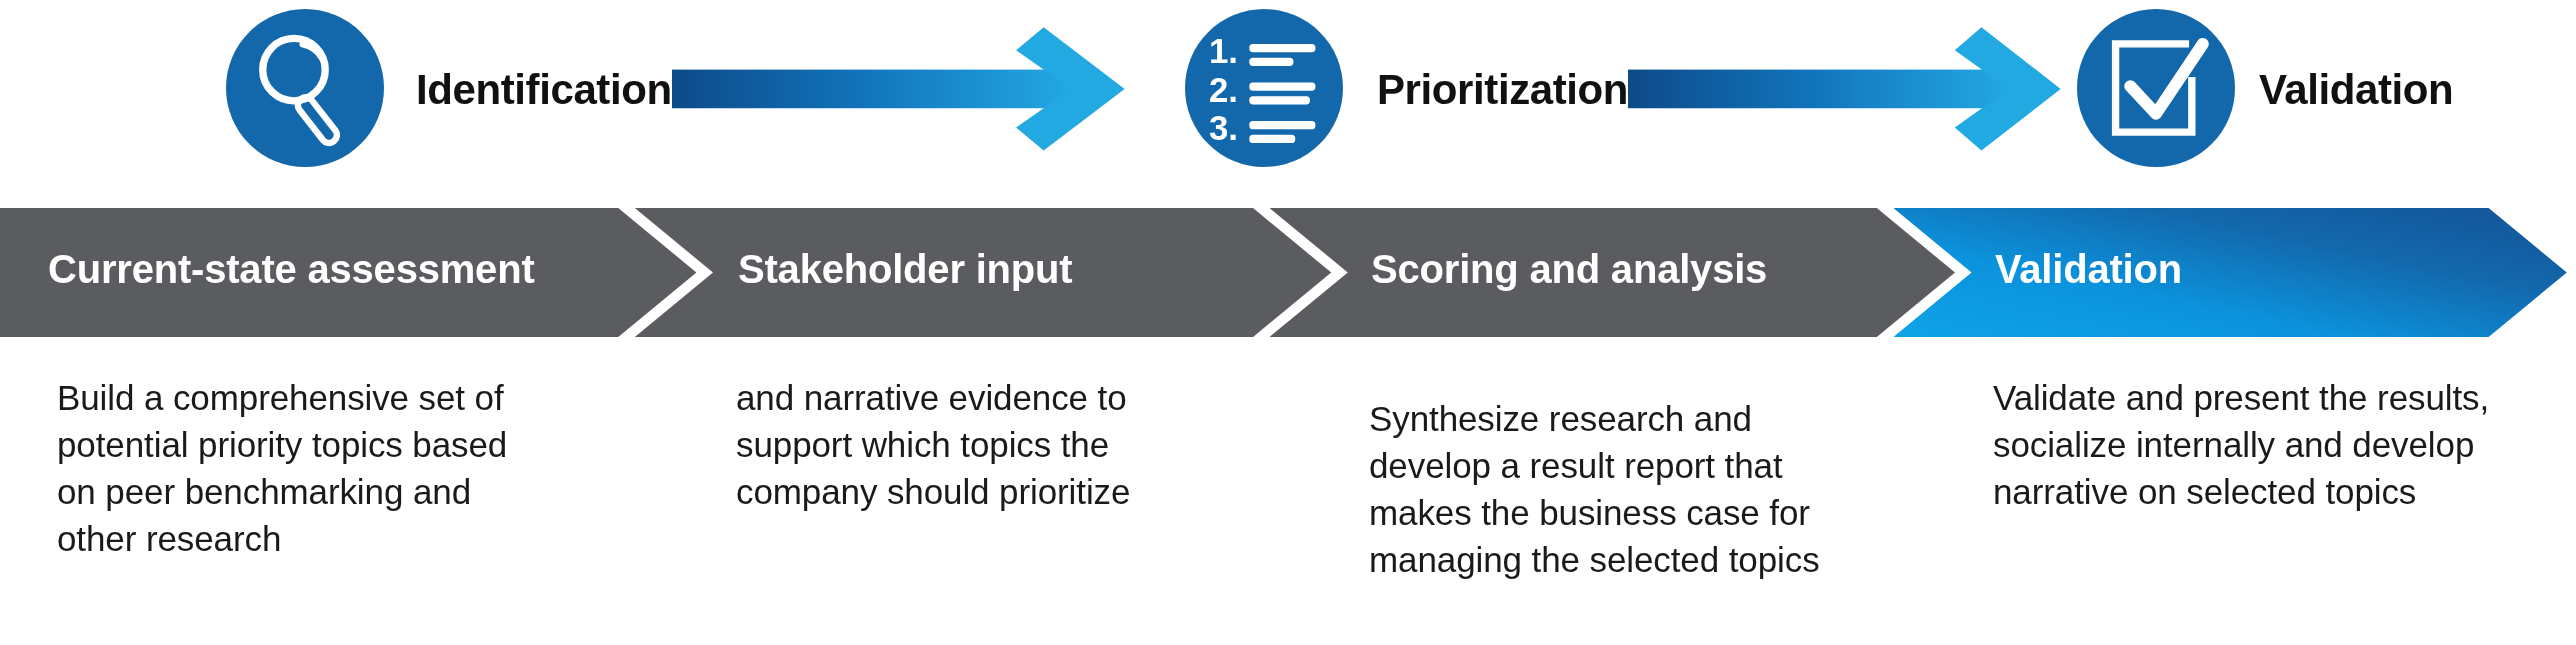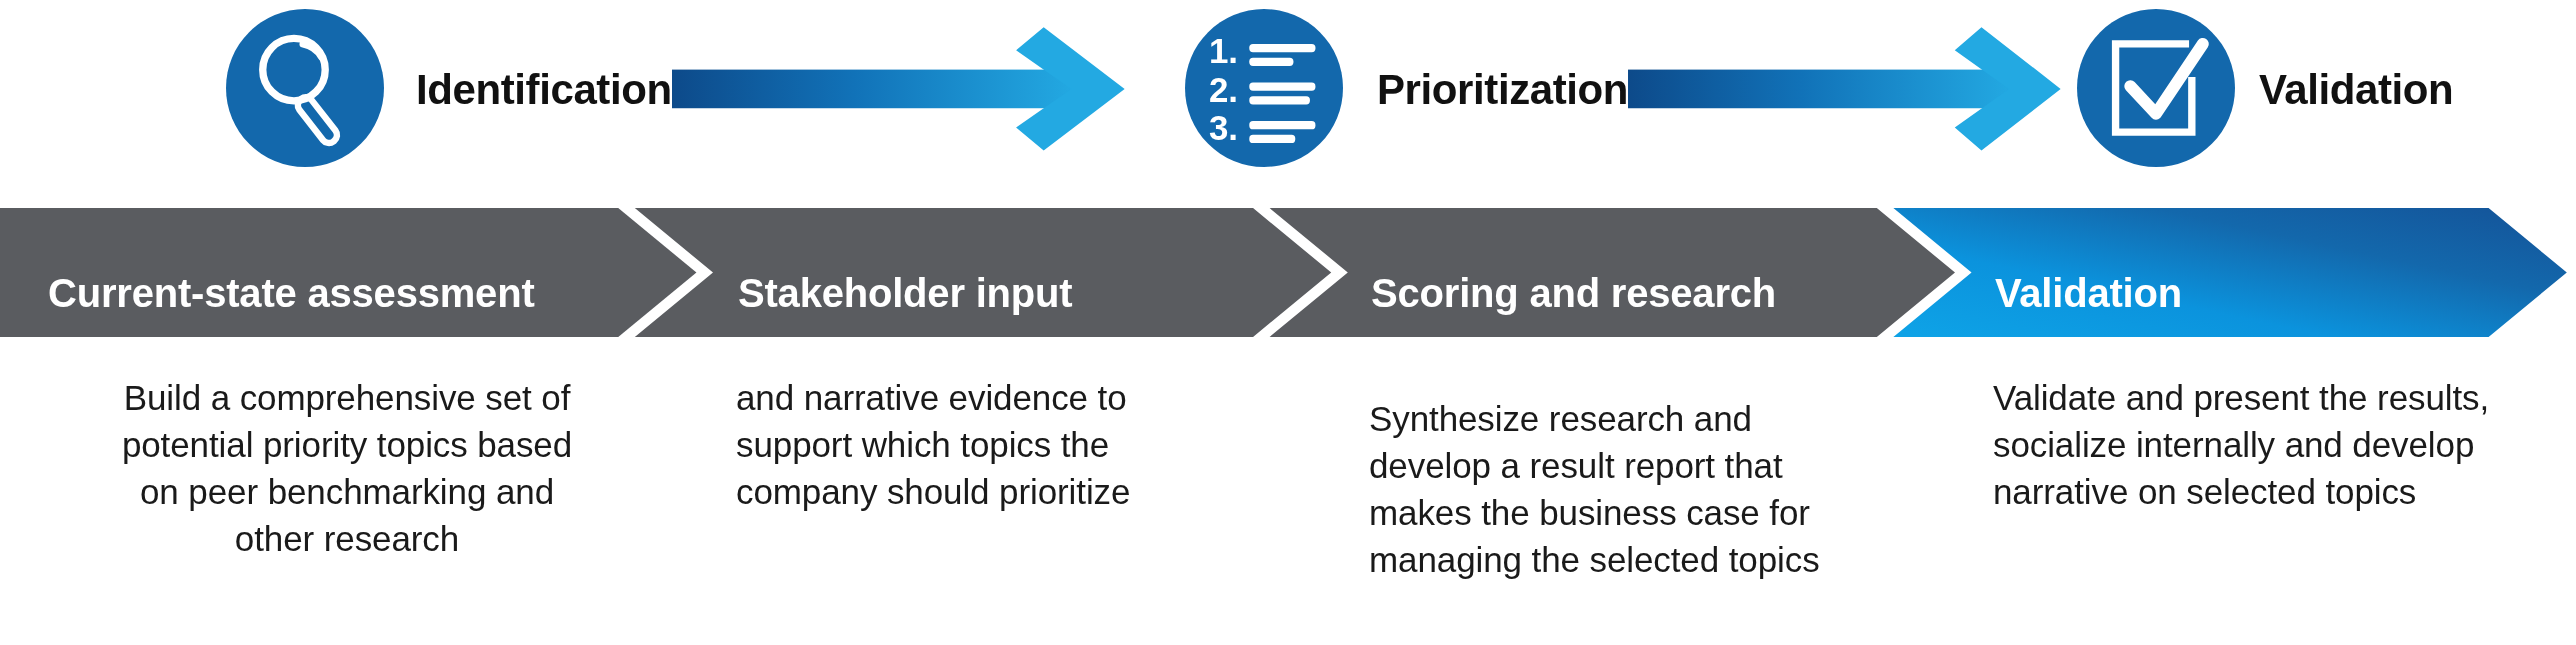--- a/index.html
+++ b/index.html
@@ -40,21 +40,20 @@
   .banner{position:absolute;left:0;top:208px;width:2576px;height:129px;}
   .banner svg{display:block;}
   .banner-label{
     position:absolute;
     color:#ffffff;
     font-size:40px;
     font-weight:bold;
     letter-spacing:-0.2px;
     white-space:nowrap;
     top:39px;
-    margin-top:24px;
   }
 
   
   .desc{
     position:absolute;
     top:374px;
     font-size:35px;
     line-height:47px;
     color:#1a1a1a;
     font-weight:normal;
@@ -151,25 +150,25 @@
 
       <path d="M690 0 H1362 L1447 70 L1362 140 H690 L775 70 Z" fill="#5a5c60"></path>
 
       <path d="M1380 0 H2040 L2125 70 L2040 140 H1380 L1465 70 Z" fill="#5a5c60"></path>
 
       <path d="M2058 0 H2705 L2790 70 L2705 140 H2058 L2143 70 Z" fill="url(#bluegrad)"></path>
     </svg>
 
     <div class="banner-label" style="left:48px;">Current-state assessment</div>
     <div class="banner-label" style="left:738px;">Stakeholder input</div>
-    <div class="banner-label" style="left:1371px;">Scoring and research</div>
+    <div class="banner-label" style="left:1371px;">Scoring and analysis</div>
     <div class="banner-label" style="left:1995px;">Validation</div>
   </div>
 
-  <div class="desc" style="left:48px;width:598px;text-align:center;">
+  <div class="desc" style="left:57px;width:598px;">
     <span class="ln">Build a comprehensive set of</span>
     <span class="ln">potential priority topics based</span>
     <span class="ln">on peer benchmarking and</span>
     <span class="ln">other research</span>
   </div>
 
   <div class="desc" style="left:736px;width:589px;">
     <span class="ln">and narrative evidence to</span>
     <span class="ln">support which topics the</span>
     <span class="ln">company should prioritize</span>

